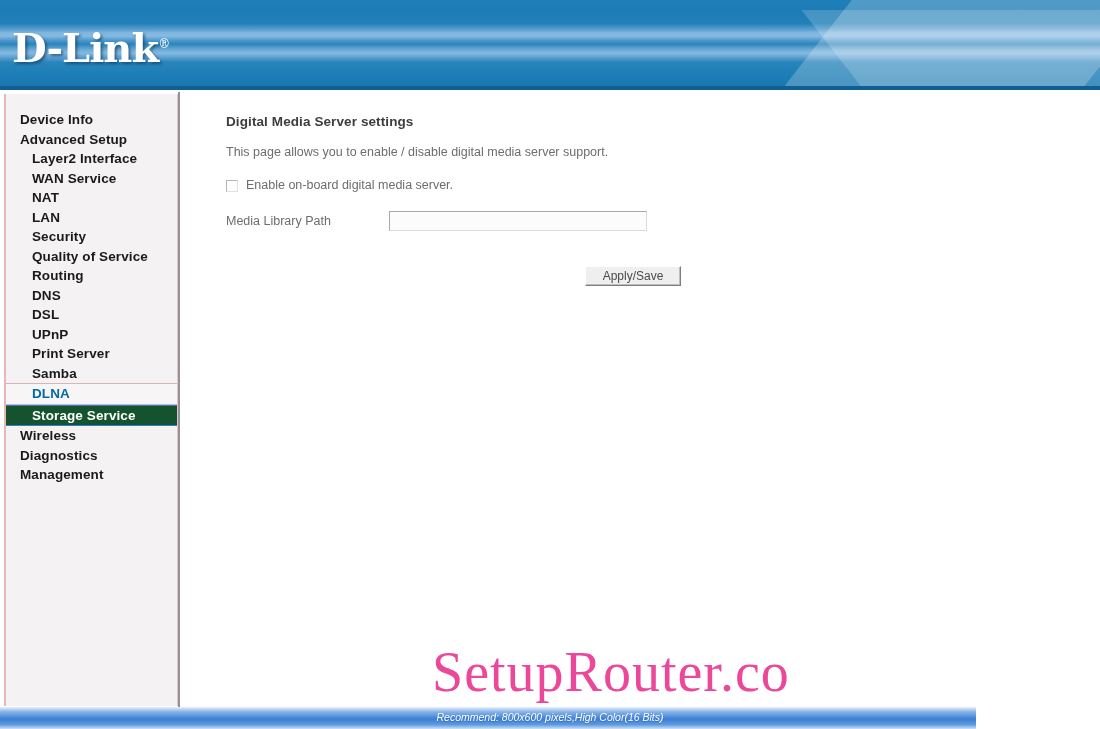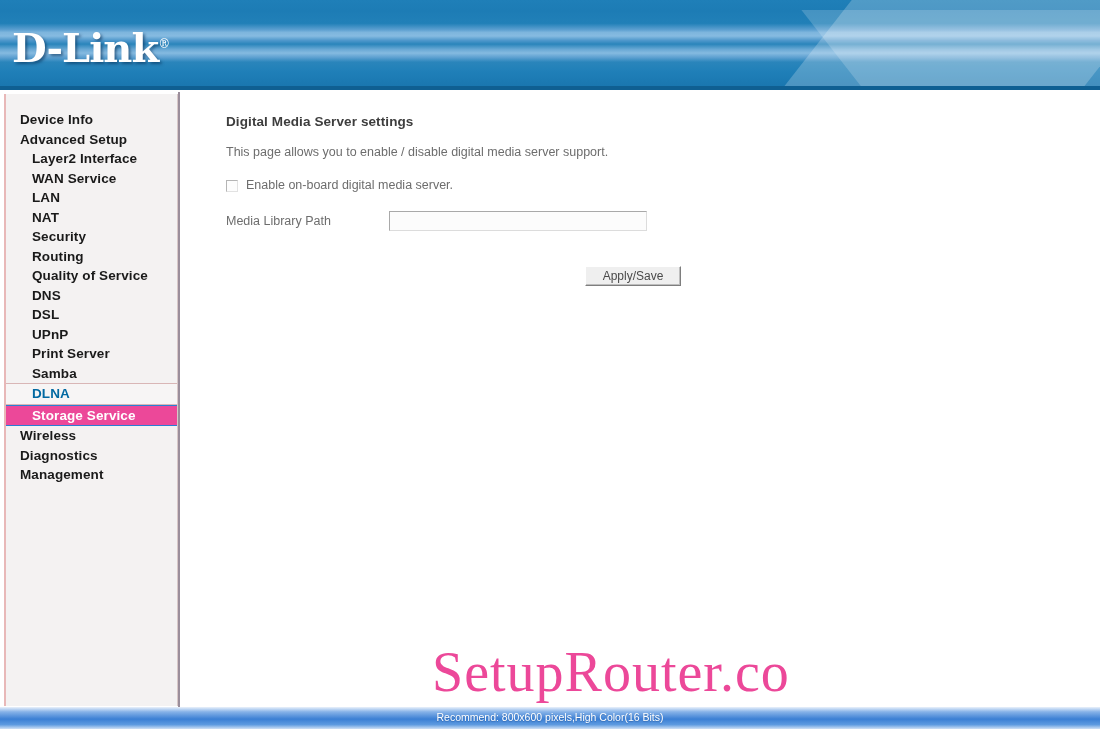--- a/index.html
+++ b/index.html
@@ -122,21 +122,21 @@
     padding-left: 26px;
   }
   .nav-item.active {
     color: #0369a1;
     border-top: 1px solid #d9b6b6;
     border-bottom: 1px solid #d9b6b6;
     background: #f7f5f5;
   }
   .nav-item.selected {
     color: #ffffff;
-    background: #ec4899;
+    background: #14532d;
     border-top: 1px solid #2a7fd4;
     border-bottom: 1px solid #2a7fd4;
   }
 
   
   #content {
     position: absolute;
     left: 182px;
     top: 94px;
     width: 914px;
@@ -247,24 +247,25 @@
     pointer-events: none;
     letter-spacing: 1px;
     line-height: 72px;
   }
 
   
   #footer-bar {
     position: absolute;
     left: 0;
     bottom: 0;
-    width: 1100px;
+    width: 976px;
     height: 22px;
     background: linear-gradient(to bottom, #e9f1fb 0%, #86b2e8 22%, #3b7fd4 55%, #5d9ae0 80%, #cfe0f5 100%);
     overflow: hidden;
+    font-style: italic;
   }
   #footer-text {
     position: absolute;
     left: 0;
     top: 4px;
     width: 1100px;
     text-align: center;
     font-size: 10.5px;
     color: #ffffff;
     white-space: nowrap;
@@ -280,25 +281,25 @@
   <div id="dlink-logo"><span>D-Link</span><span class="tm">®</span></div>
   <div id="banner-bottom-edge"></div>
 </div>
 
 <div id="sidebar">
 
 <div class="nav-item level-1">Device Info</div>
     <div class="nav-item level-1">Advanced Setup</div>
     <div class="nav-item level-2">Layer2 Interface</div>
     <div class="nav-item level-2">WAN Service</div>
+    <div class="nav-item level-2">NAT</div>
     <div class="nav-item level-2">LAN</div>
-    <div class="nav-item level-2">NAT</div>
     <div class="nav-item level-2">Security</div>
+    <div class="nav-item level-2">Quality of Service</div>
     <div class="nav-item level-2">Routing</div>
-    <div class="nav-item level-2">Quality of Service</div>
     <div class="nav-item level-2">DNS</div>
     <div class="nav-item level-2">DSL</div>
     <div class="nav-item level-2">UPnP</div>
     <div class="nav-item level-2">Print Server</div>
     <div class="nav-item level-2">Samba</div>
     <div class="nav-item level-2 active">DLNA</div>
     <div class="nav-item level-2 selected">Storage Service</div>
     <div class="nav-item level-1">Wireless</div>
     <div class="nav-item level-1">Diagnostics</div>
     <div class="nav-item level-1">Management</div>

